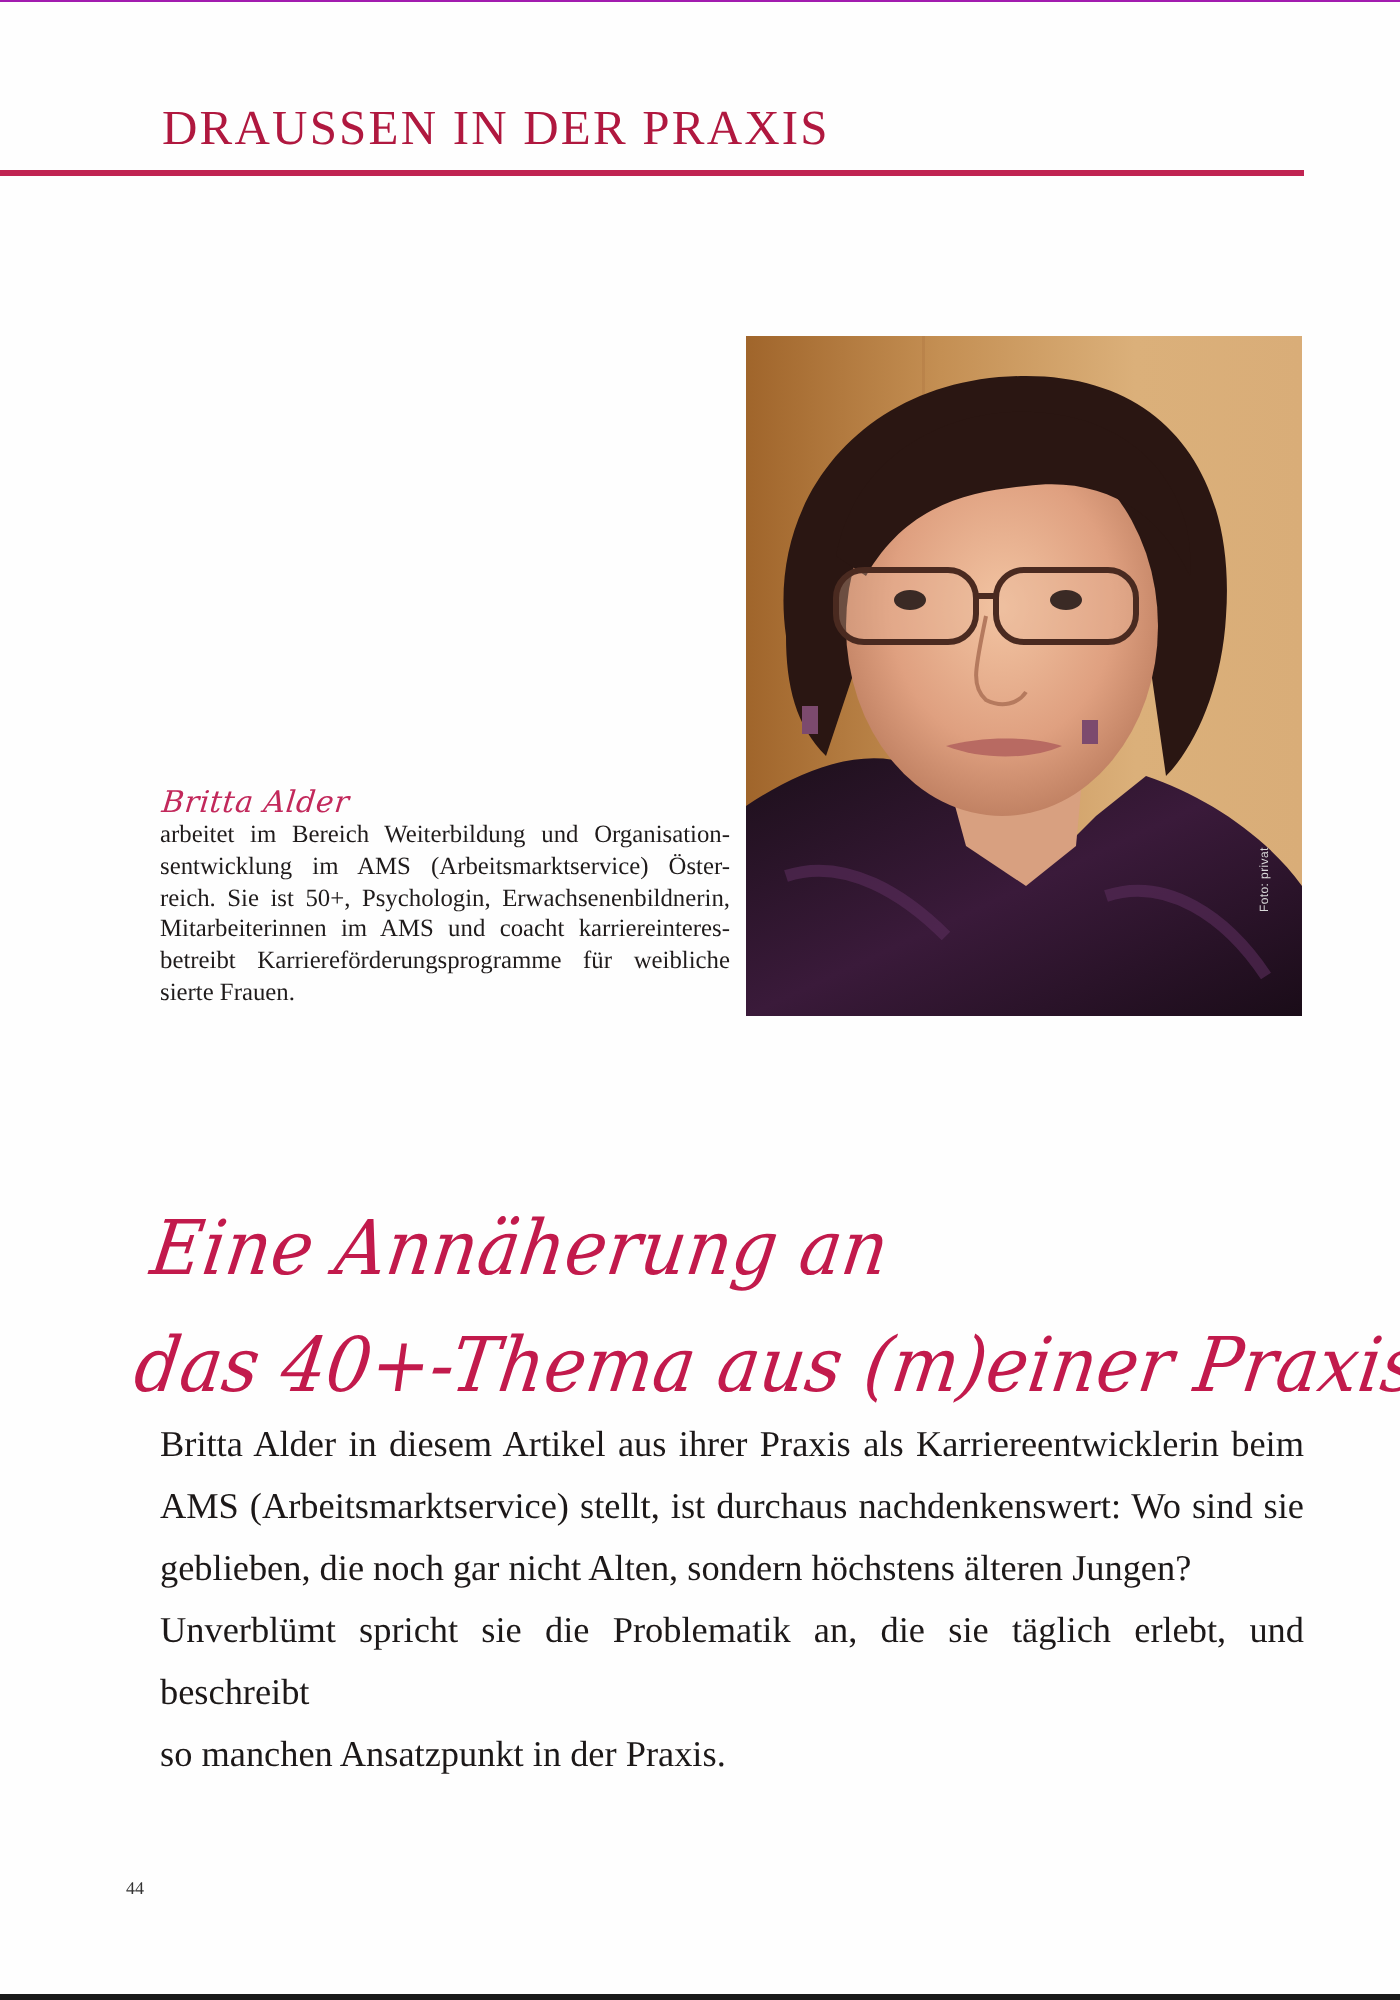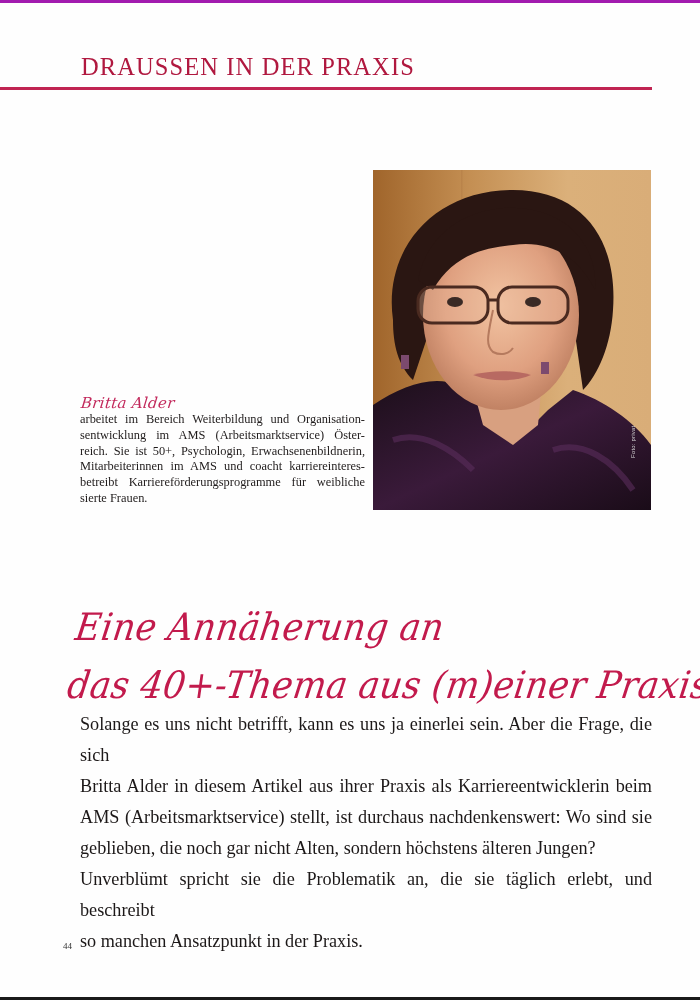--- a/index.html
+++ b/index.html
@@ -14,21 +14,21 @@
       overflow: hidden;
       font-family: "Liberation Serif", "DejaVu Serif", serif;
       color: #1e1a1a;
     }
     .page {
       position: absolute;
       left: 0; top: 0;
       width: 700px;
       height: 1000px;
       background: #fefefe;
-      border-top: 3px solid #a21caf;
+      border-top: 1px solid #a21caf;
       border-bottom: 3px solid #1a1a1a;
       box-sizing: border-box;
     }
     .section-header {
       position: absolute;
       left: 81px;
       top: 50px;
       font-family: "Liberation Serif", "DejaVu Serif", serif;
       font-size: 24.5px;
       letter-spacing: 1.1px;
@@ -201,21 +201,20 @@
       <span class="last">sierte Frauen.</span>
     </div>
   </div>
 
   <h1 class="title">
     <span class="line">Eine Annäherung an</span>
     <span class="line">das 40+-Thema aus (m)einer Praxis</span>
   </h1>
 
   <div class="lead">
-    <span class="j">Solange es uns nicht betrifft, kann es uns ja einerlei sein. Aber die Frage, die sich</span>
     <span class="j">Britta Alder in diesem Artikel aus ihrer Praxis als Karriereentwicklerin beim</span>
     <span class="j">AMS (Arbeitsmarktservice) stellt, ist durchaus nachdenkenswert: Wo sind sie</span>
     <span>geblieben, die noch gar nicht Alten, sondern höchstens älteren Jungen?</span>
     <span class="j">Unverblümt spricht sie die Problematik an, die sie täglich erlebt, und beschreibt</span>
     <span>so manchen Ansatzpunkt in der Praxis.</span>
   </div>
 
   <div class="page-number">44</div>
 </div>
 

